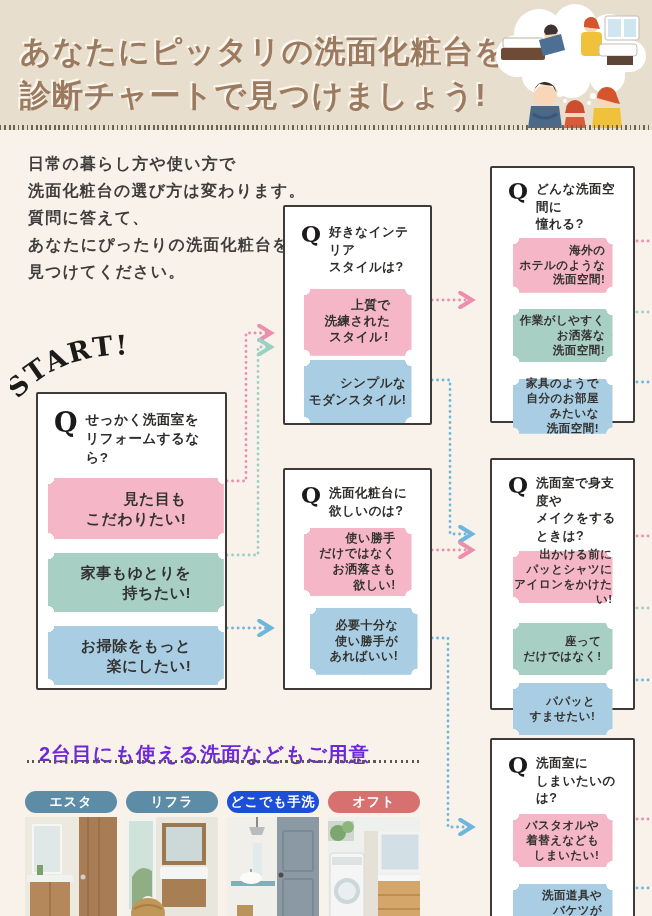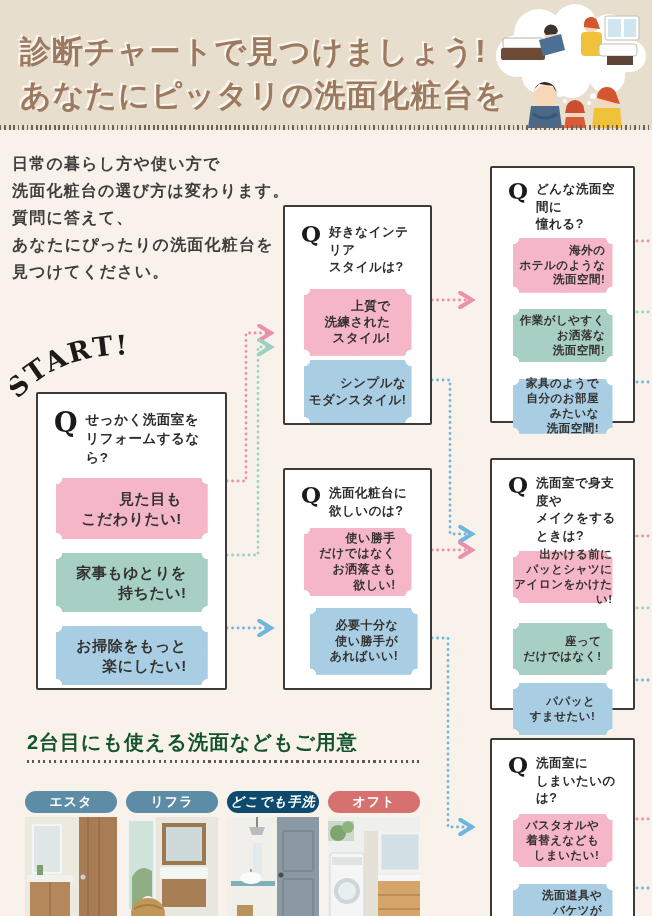--- a/index.html
+++ b/index.html
@@ -11,21 +11,21 @@
   }
   
   .hdr{position:absolute;left:0;top:0;width:652px;height:130px;background:#e8decd;}
   .hdr-title{position:absolute;left:20px;top:30px;
     font-size:31px;font-weight:800;letter-spacing:1px;line-height:44px;
     color:#9b7a60;text-shadow:-2px -2px 0 #fbf6ee;}
   .hdr-ticks{position:absolute;left:0;bottom:0;width:652px;height:5px;
     background:repeating-linear-gradient(90deg,#6f6156 0 1.5px,transparent 1.5px 4.5px);}
   .hdr-illust{position:absolute;right:3px;top:4px;width:162px;height:124px;}
   
-  .intro{position:absolute;left:12px;top:150px;width:310px;margin:0;
+  .intro{position:absolute;left:28px;top:150px;width:310px;margin:0;
     font-size:16px;font-weight:700;letter-spacing:1.2px;line-height:27px;
     color:#403e3c;white-space:pre-line;}
   
   .start{position:absolute;left:10px;top:330px;width:160px;height:78px;}
   
   .qbox{position:absolute;box-sizing:border-box;background:#fff;
     border:2px solid #3e3a37;border-radius:2px;padding:10px 10px 0 10px;}
   .qhead{display:flex;align-items:flex-start;gap:8px;padding:2px 2px 0 6px;}
   .qmark{font-family:"DejaVu Serif",serif;font-size:23px;line-height:0.95;font-weight:800;color:#1c1a19;}
   .qtext{font-size:12.5px;font-weight:800;line-height:1.4;letter-spacing:0.5px;
@@ -37,27 +37,27 @@
       radial-gradient(circle at 0 0,       transparent 6px, var(--bg) 6.5px) top left    /50.5% 50.5% no-repeat,
       radial-gradient(circle at 100% 0,    transparent 6px, var(--bg) 6.5px) top right   /50.5% 50.5% no-repeat,
       radial-gradient(circle at 0 100%,    transparent 6px, var(--bg) 6.5px) bottom left /50.5% 50.5% no-repeat,
       radial-gradient(circle at 100% 100%, transparent 6px, var(--bg) 6.5px) bottom right/50.5% 50.5% no-repeat;}
   .ans.pink{--bg:#f5b7c8;}
   .ans.teal{--bg:#a8cfc4;}
   .ans.blue{--bg:#a9cee3;}
   #q1{left:36px;top:392px;width:191px;height:298px;padding-top:14px;}
   #q1 .qmark{font-size:27px;}
   #q1 .qtext{font-size:13.5px;}
-  #q1 .ans{width:152px;font-size:15px;}
+  #q1 .ans{width:176px;font-size:15px;}
   #q1 .a1{height:62px;margin-top:10px;}
   #q1 .a2{height:60px;margin-top:13px;}
   #q1 .a3{height:60px;margin-top:13px;}
   #q2{left:283px;top:205px;width:149px;height:220px;padding-top:14px;}
   #q2 .ans{width:108px;font-size:12.5px;}
-  #q2 .a1{height:67px;margin-top:12px;}
+  #q2 .a1{height:67px;margin-top:12px;font-family:Liberation Mono, monospace;}
   #q2 .a2{height:64px;margin-top:4px;}
   #q3{left:283px;top:468px;width:149px;height:222px;padding-top:12px;}
   #q3 .ans{width:108px;font-size:12px;}
   #q3 .a1{height:68px;margin-top:8px;}
   #q3 .a2{height:67px;margin-top:12px;margin-left:15px;}
   #q4{left:490px;top:166px;width:145px;height:257px;}
   #q4 .ans, #q5 .ans, #q6 .ans{width:100px;font-size:11.5px;}
   #q4 .a1{height:55px;margin-top:4px;}
   #q4 .a2{height:54px;margin-top:16px;}
   #q4 .a3{height:55px;margin-top:16px;}
@@ -68,42 +68,42 @@
   #q6{left:490px;top:738px;width:145px;height:200px;padding-top:12px;}
   #q6 .a1{height:54px;margin-top:6px;}
   #q6 .a2{height:53px;margin-top:16px;}
   
   .connectors{position:absolute;left:0;top:0;width:652px;height:916px;pointer-events:none;}
   .c{fill:none;stroke-width:2.8;stroke-dasharray:0.1 5.4;stroke-linecap:round;}
   .c.pk{stroke:#ea8fac;}
   .c.tl{stroke:#9bd0c2;}
   .c.bl{stroke:#6fb6dc;}
   
-  .f-head{position:absolute;left:27px;top:729px;margin:0;
-    font-size:20px;font-weight:800;letter-spacing:1px;color:#14532d;}
+  .f-head{position:absolute;left:27px;top:729px;margin:12px;
+    font-size:20px;font-weight:800;letter-spacing:1px;color:#6d28d9;}
   .f-divider{position:absolute;left:27px;top:760px;width:396px;height:3px;
     background:repeating-linear-gradient(90deg,#59594f 0 2px,transparent 2px 5.5px);}
   .f-col{position:absolute;width:92px;top:791px;}
   .f-col.c1{left:25px;} .f-col.c2{left:126px;} .f-col.c3{left:227px;} .f-col.c4{left:328px;}
   .badge{height:22px;border-radius:11px;display:flex;align-items:center;justify-content:center;
     color:#fff;font-size:13px;font-weight:800;letter-spacing:1px;}
   .badge-slate{background:#5d8ca6;}
-  .badge-cyan{background:#0c4a6e;font-style:italic;}
+  .badge-cyan{background:#1d4ed8;}
   .badge-red{background:#d77170;}
   .photo{display:block;margin-top:4px;width:92px;height:115px;}
 </style>
 </head>
 <body>
 
 <div class="page">
 
   <header class="hdr">
     <div class="hdr-title">
+      <div>あなたにピッタリの洗面化粧台を</div>
       <div>診断チャートで見つけましょう!</div>
-      <div>あなたにピッタリの洗面化粧台を</div>
     </div>
     <svg class="hdr-illust" viewBox="0 0 162 124">
       <g fill="#ffffff">
         <circle cx="30" cy="52" r="21"></circle>
           <circle cx="52" cy="30" r="25"></circle>
         <circle cx="88" cy="22" r="22"></circle>
           <circle cx="122" cy="30" r="20"></circle>
         <circle cx="143" cy="52" r="16"></circle>
           <circle cx="120" cy="72" r="18"></circle>
         <circle cx="85" cy="76" r="18"></circle>

